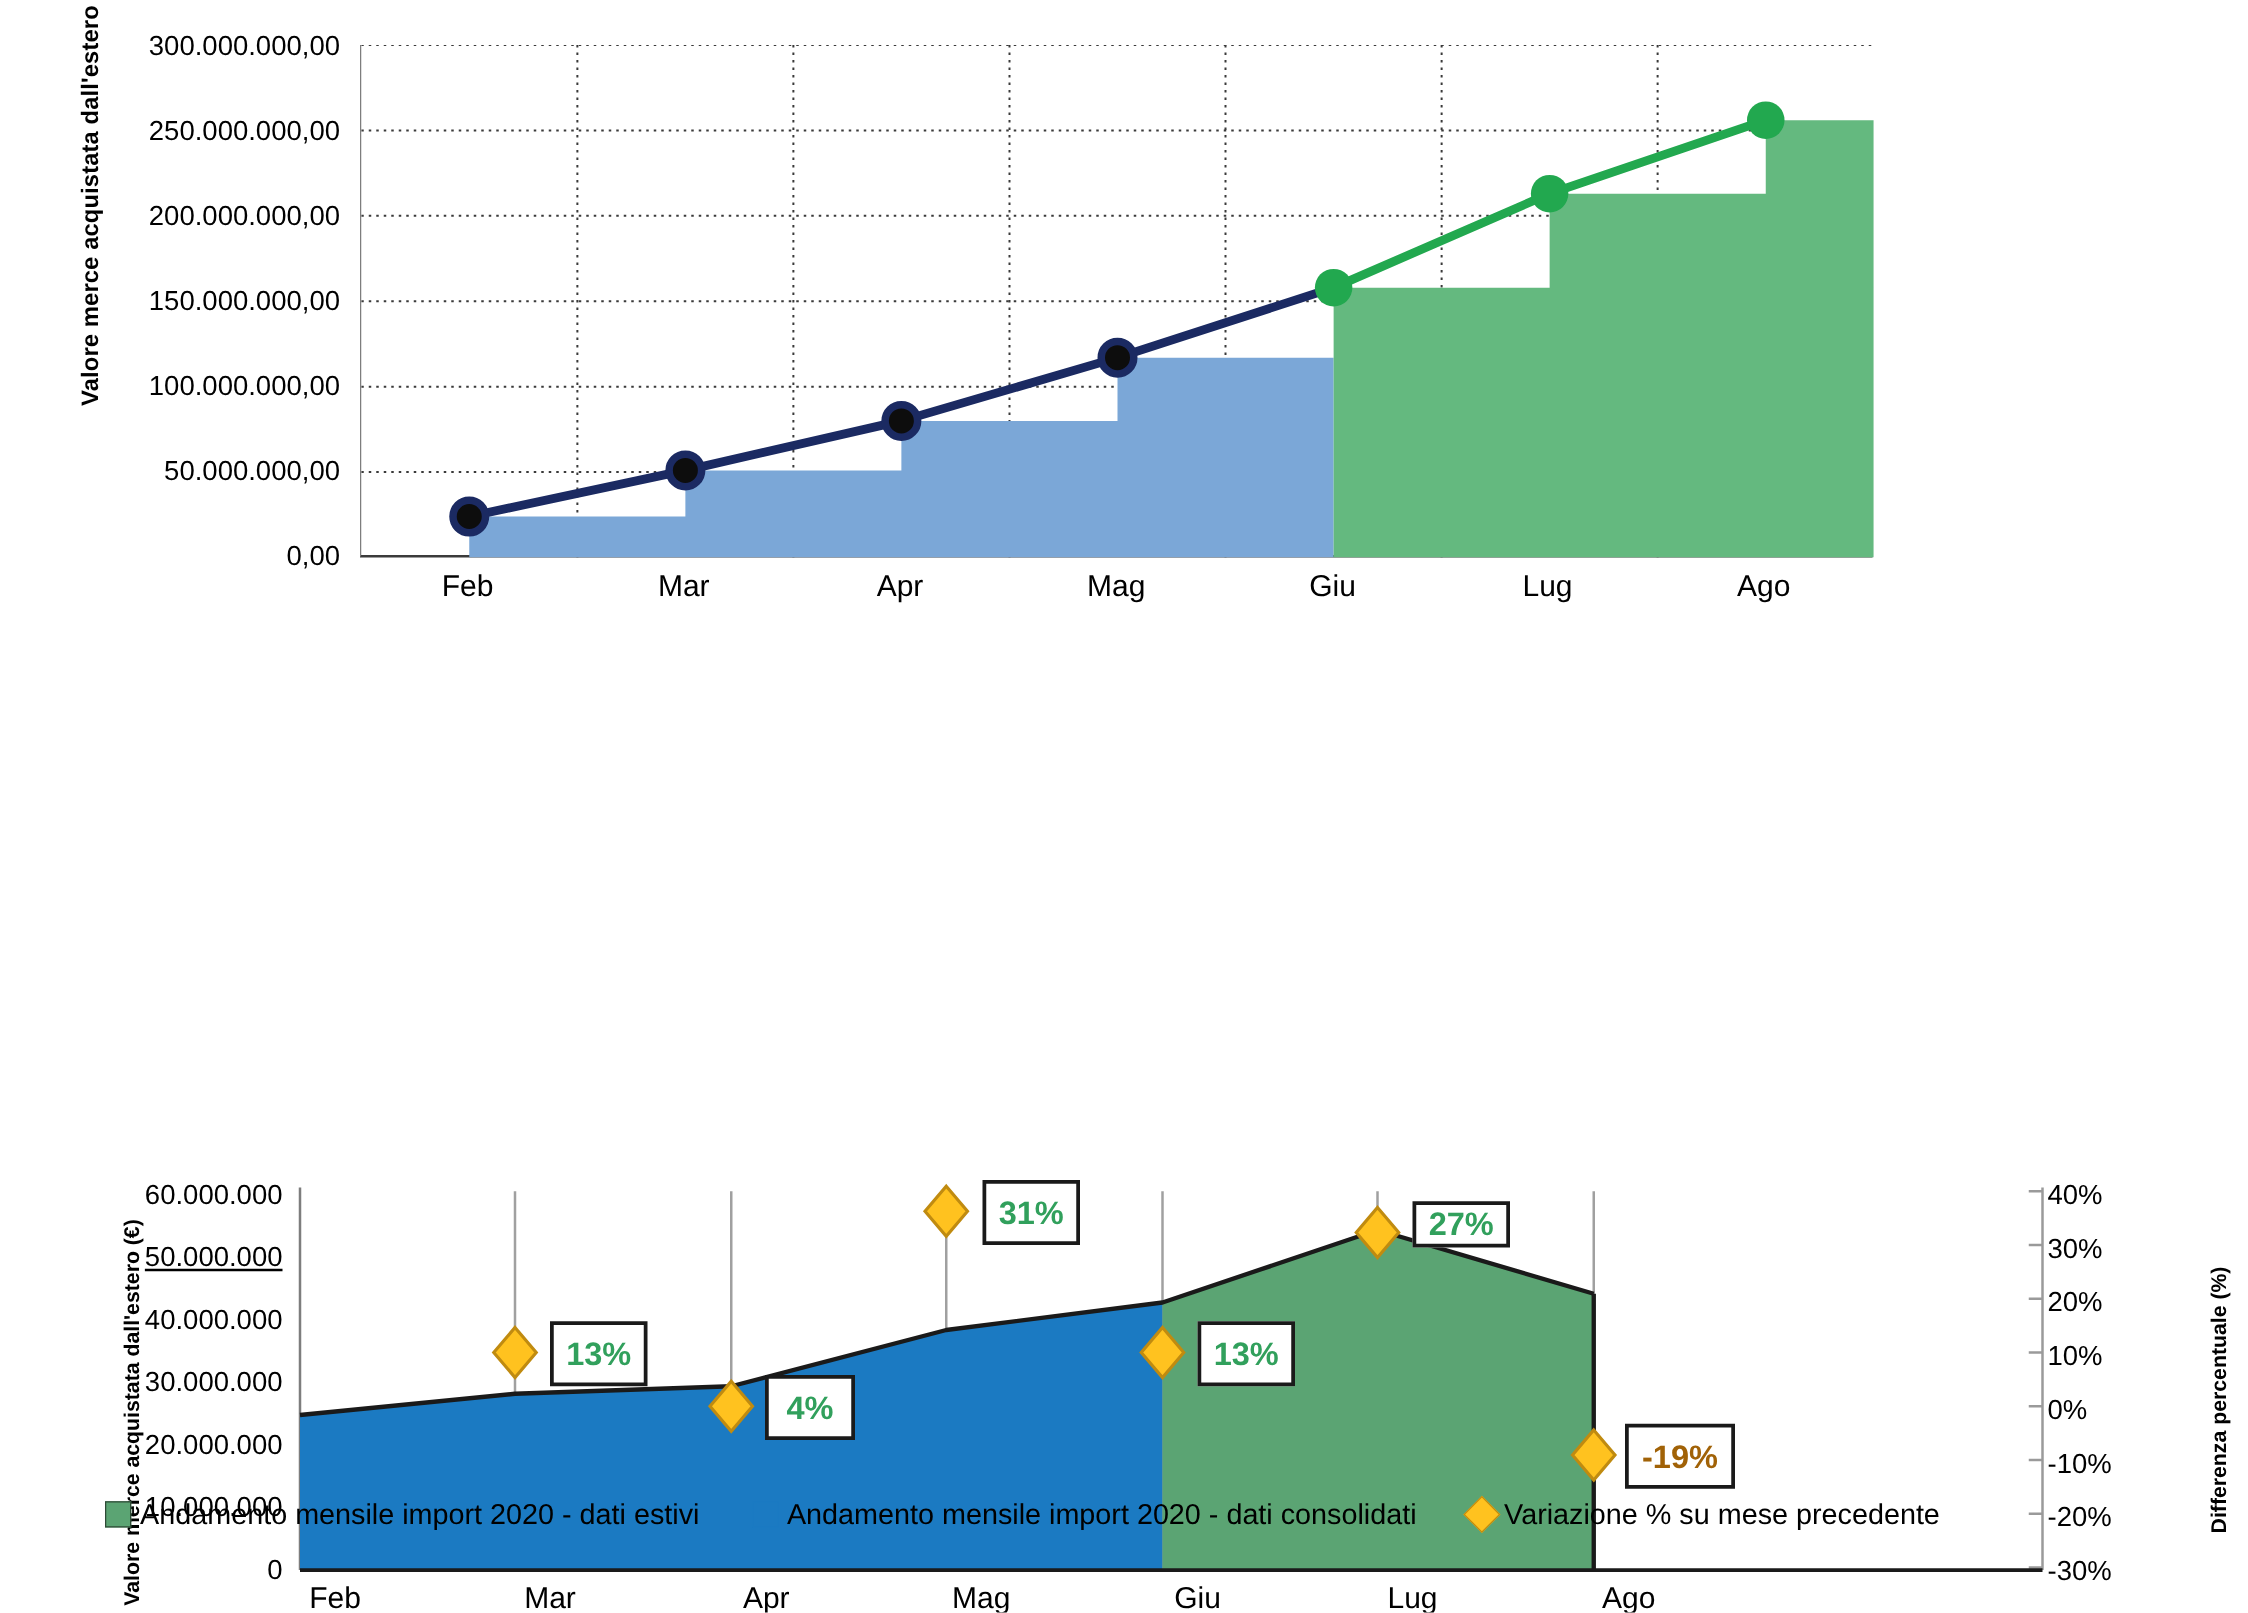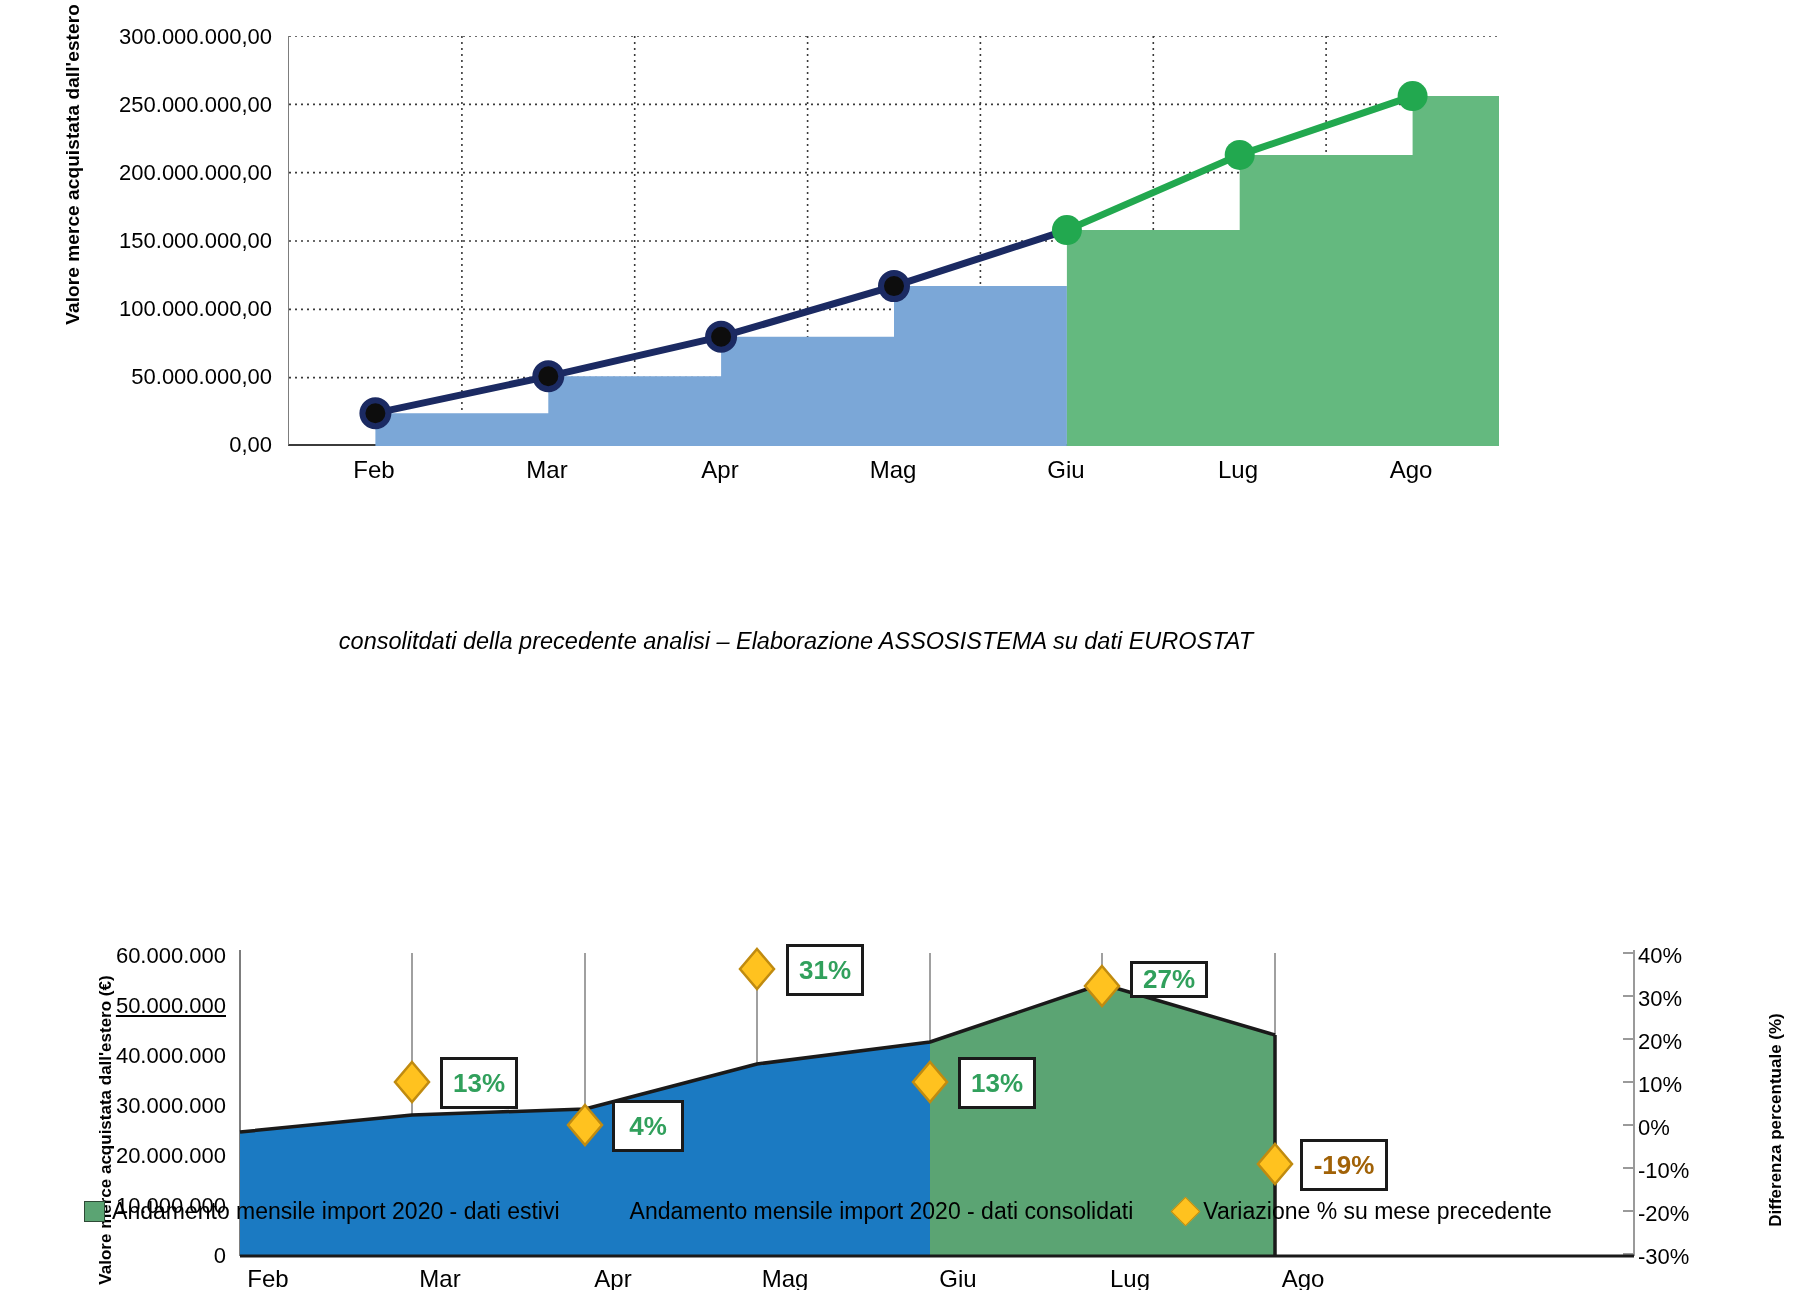--- a/index.html
+++ b/index.html
@@ -163,21 +163,20 @@
       <div class="xtick-top" style="left:547px;">Mar</div>
       <div class="xtick-top" style="left:720px;">Apr</div>
       <div class="xtick-top" style="left:893px;">Mag</div>
       <div class="xtick-top" style="left:1066px;">Giu</div>
       <div class="xtick-top" style="left:1238px;">Lug</div>
       <div class="xtick-top" style="left:1411px;">Ago</div>
     </div>
   </div>
 
   <div id="caption">
-    <div>consolitdati della precedente analisi  – Elaborazione ASSOSISTEMA su dati EUROSTAT</div>
   </div>
 
   <div id="bottom-chart">
 
     <div class="ylabel-bot" style="top:270px;">
       <span>Valore merce acquistata dall'estero (€)</span>
     </div>
     <div class="ylabel-bot-r" style="top:270px;">
       <span>Differenza percentuale (%)</span>
     </div>

